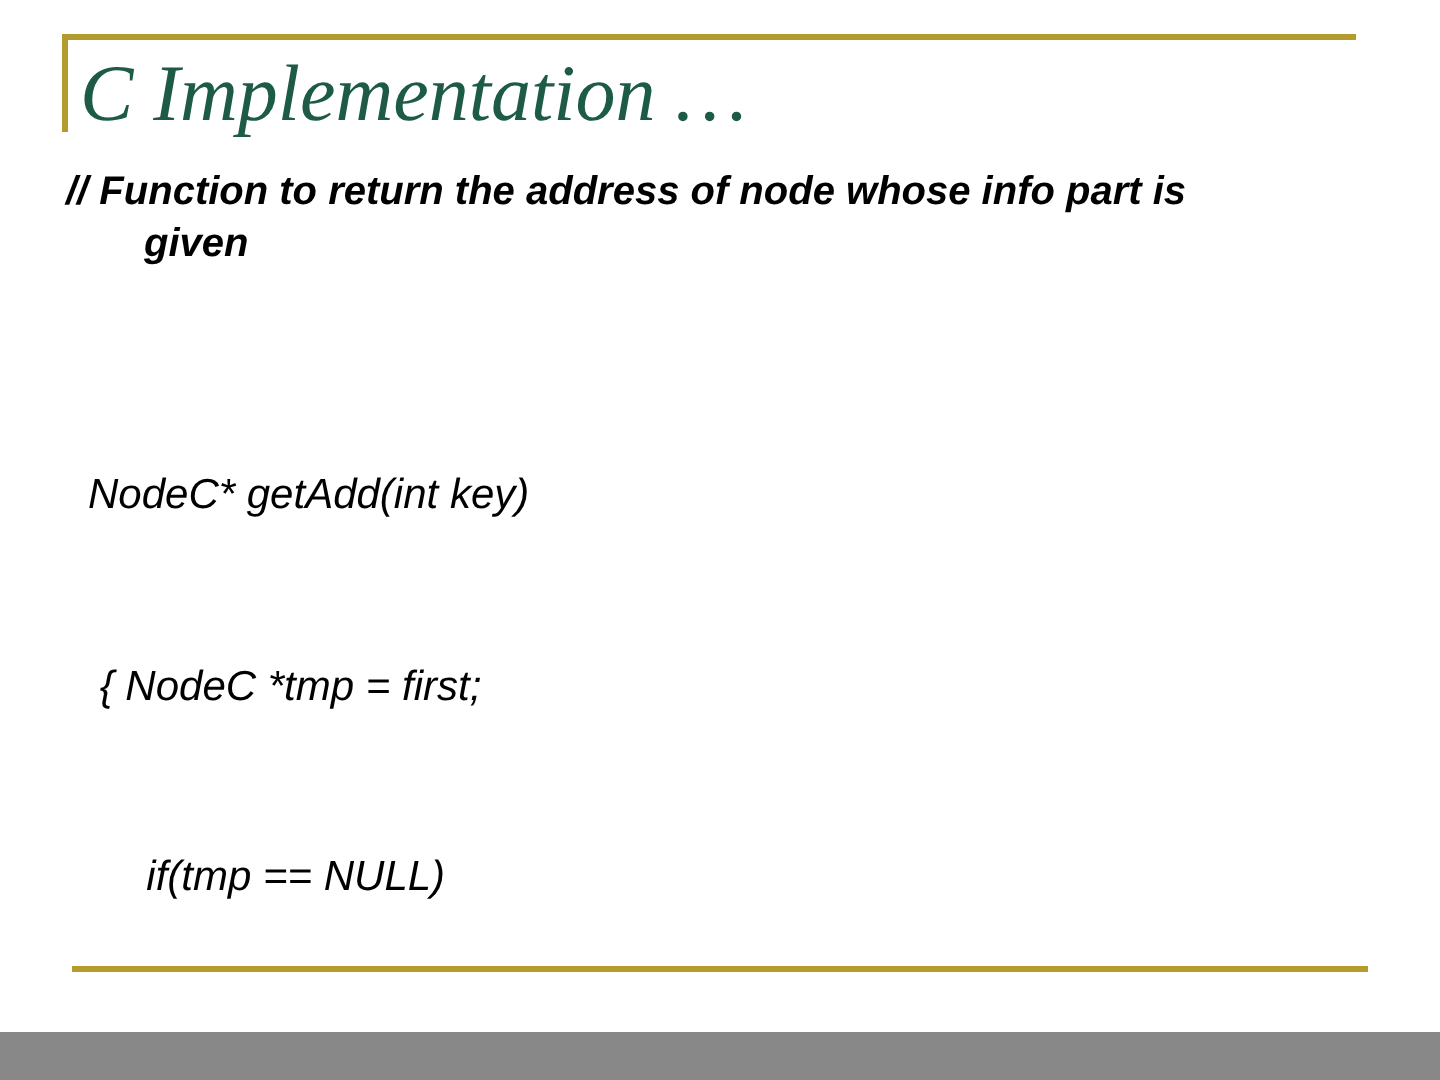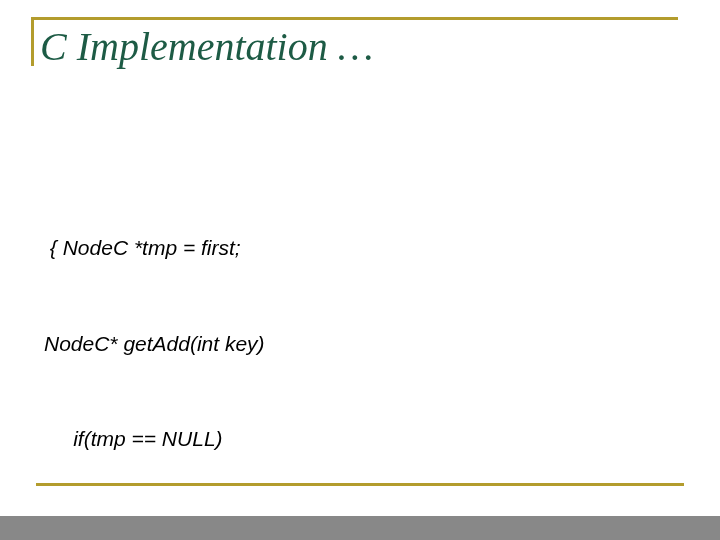--- a/index.html
+++ b/index.html
@@ -45,24 +45,28 @@
 </style>
 </head>
 <body>
 
 <div class="slide">
   <div class="rule top"></div>
   <div class="rule left"></div>
 
   <h1 class="title">C Implementation …</h1>
 
+  <div class="intro">
+    <div>// Function to return the address of node whose info part is</div>
+    <div class="wrap2">given</div>
+  </div>
 
   <div class="code">
+    <div>NodeC* getAdd(int key)</div>
     <div> { NodeC *tmp = first;</div>
-    <div>NodeC* getAdd(int key)</div>
     <div>     if(tmp == NULL)</div>
     
     
     
     
     
   </div>
 
   <div class="rule bottom"></div>
 </div>

